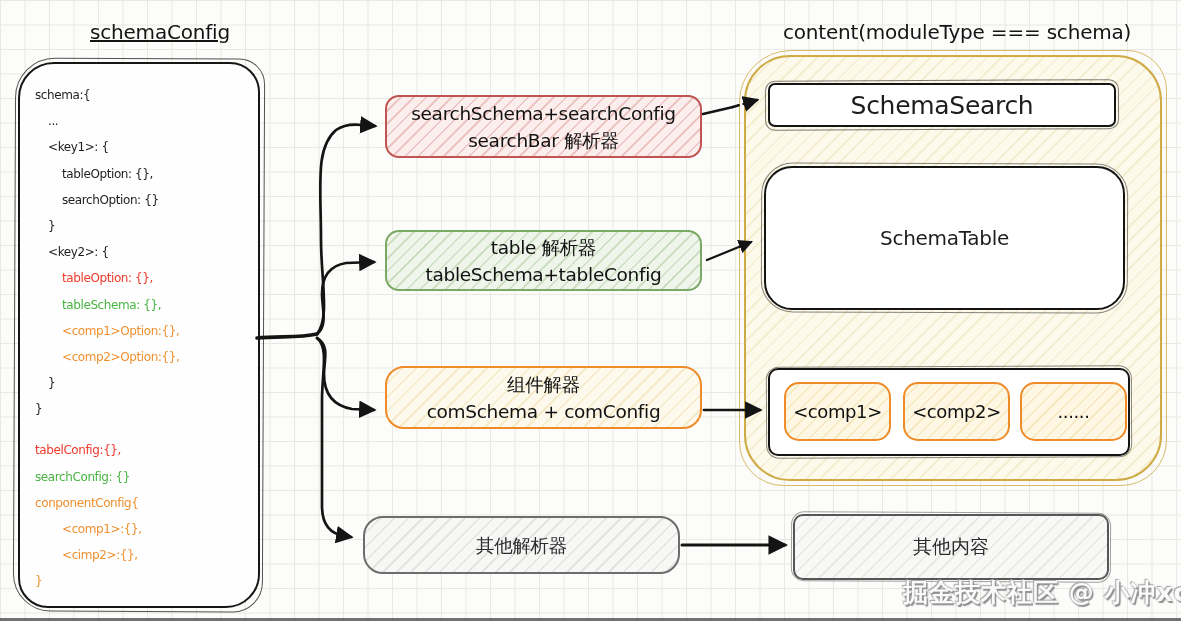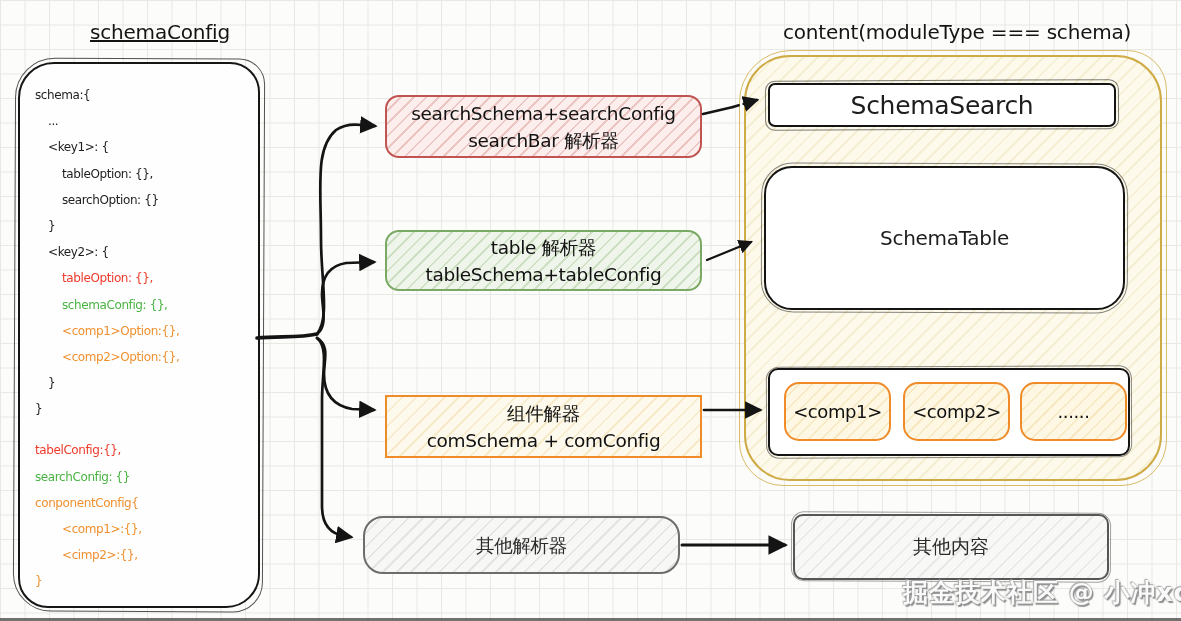--- a/index.html
+++ b/index.html
@@ -54,22 +54,22 @@
     background:#fbeeec;
     background-image:repeating-linear-gradient(135deg, rgba(197,93,88,.28) 0 1.8px, transparent 1.8px 9px);
   }
   .parser-green {
     left:385px; top:230px; height:61px;
     border:2.2px solid #79a962; border-radius:14px;
     background:#eff5ea;
     background-image:repeating-linear-gradient(135deg, rgba(122,170,98,.28) 0 1.8px, transparent 1.8px 9px);
   }
   .parser-orange {
-    left:385px; top:395px; height:63px;
-    border:2.4px solid #ef8b28; border-radius:0;
+    left:385px; top:366px; height:63px;
+    border:2.4px solid #ef8b28; border-radius:19px;
     background:#fdf9ec;
     background-image:repeating-linear-gradient(135deg, rgba(232,200,120,.30) 0 1.8px, transparent 1.8px 10px);
   }
   .parser-gray {
     left:363px; top:516px; width:317px; height:58px;
     border:2.2px solid #6d6d6d; border-radius:20px;
     background:#f7f7f6;
     background-image:repeating-linear-gradient(135deg, rgba(150,150,150,.20) 0 1.8px, transparent 1.8px 10px);
     color:#2b2b2b;
   }
@@ -143,21 +143,21 @@
   <div class="code-box">
     <div>
         <div class="code-line c-k ind-0">schema:{</div>
         <div class="code-line c-k ind-1">...</div>
         <div class="code-line c-k ind-1">&lt;key1&gt;: {</div>
         <div class="code-line c-k ind-2">tableOption: {},</div>
         <div class="code-line c-k ind-2">searchOption: {}</div>
         <div class="code-line c-k ind-1">}</div>
         <div class="code-line c-k ind-1">&lt;key2&gt;: {</div>
         <div class="code-line c-r ind-2">tableOption: {},</div>
-        <div class="code-line c-g ind-2">schemaConfig: {},</div>
+        <div class="code-line c-g ind-2">tableSchema: {},</div>
         <div class="code-line c-o ind-2">&lt;comp1&gt;Option:{},</div>
         <div class="code-line c-o ind-2">&lt;comp2&gt;Option:{},</div>
         <div class="code-line c-k ind-1">}</div>
         <div class="code-line c-k ind-0">}</div>
         <div class="code-line c-k ind-0 blank"></div>
         <div class="code-line c-r ind-0">tabelConfig:{},</div>
         <div class="code-line c-g ind-0">searchConfig: {}</div>
         <div class="code-line c-o ind-0">conponentConfig{</div>
         <div class="code-line c-o ind-2">&lt;comp1&gt;:{},</div>
         <div class="code-line c-o ind-2">&lt;cimp2&gt;:{},</div>

